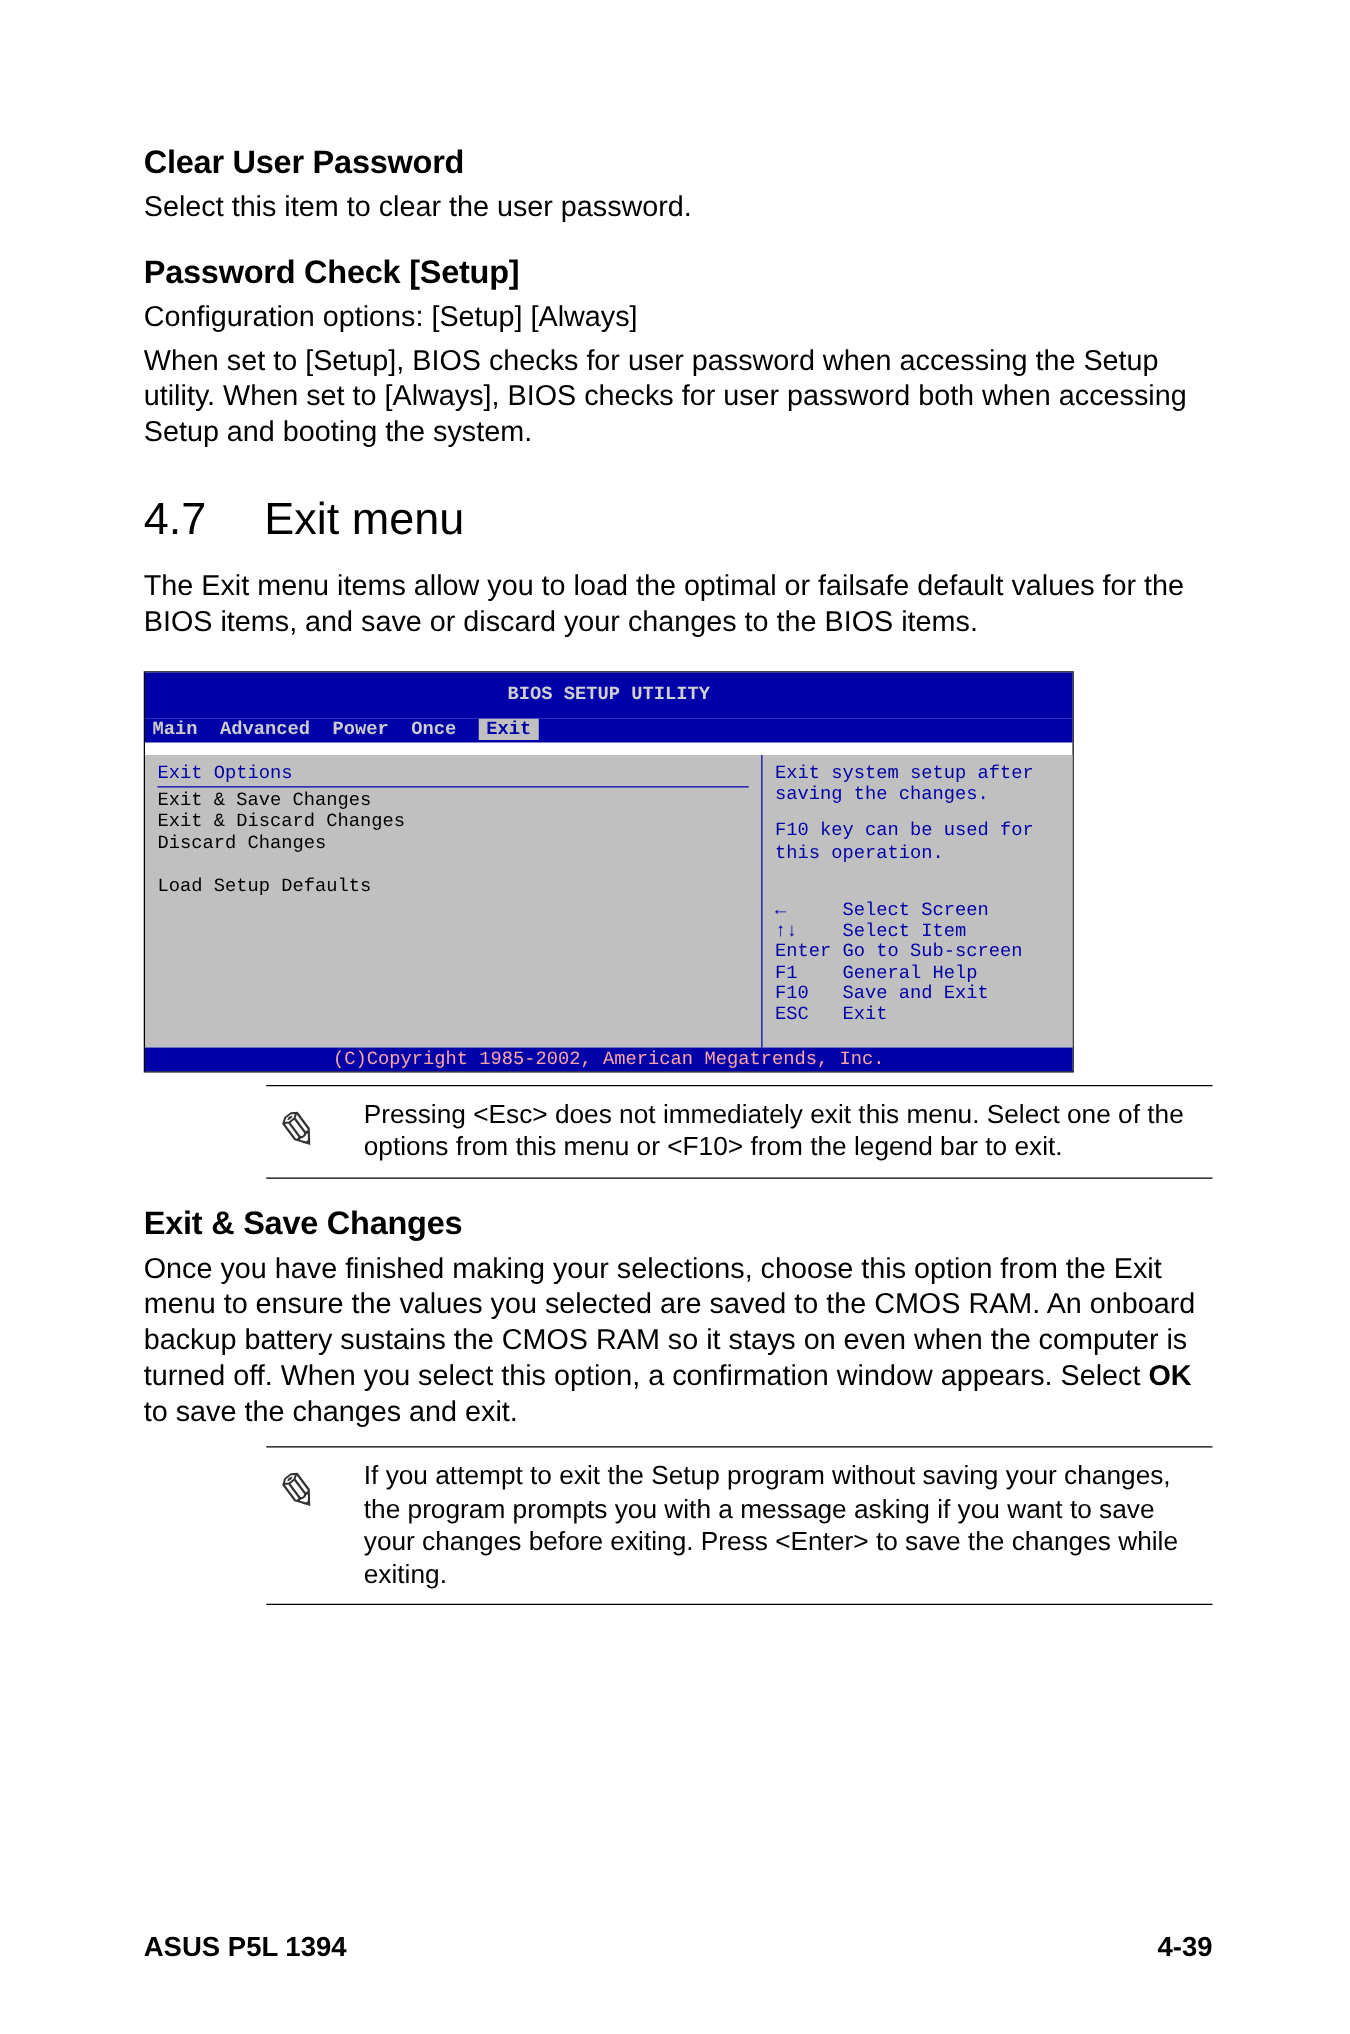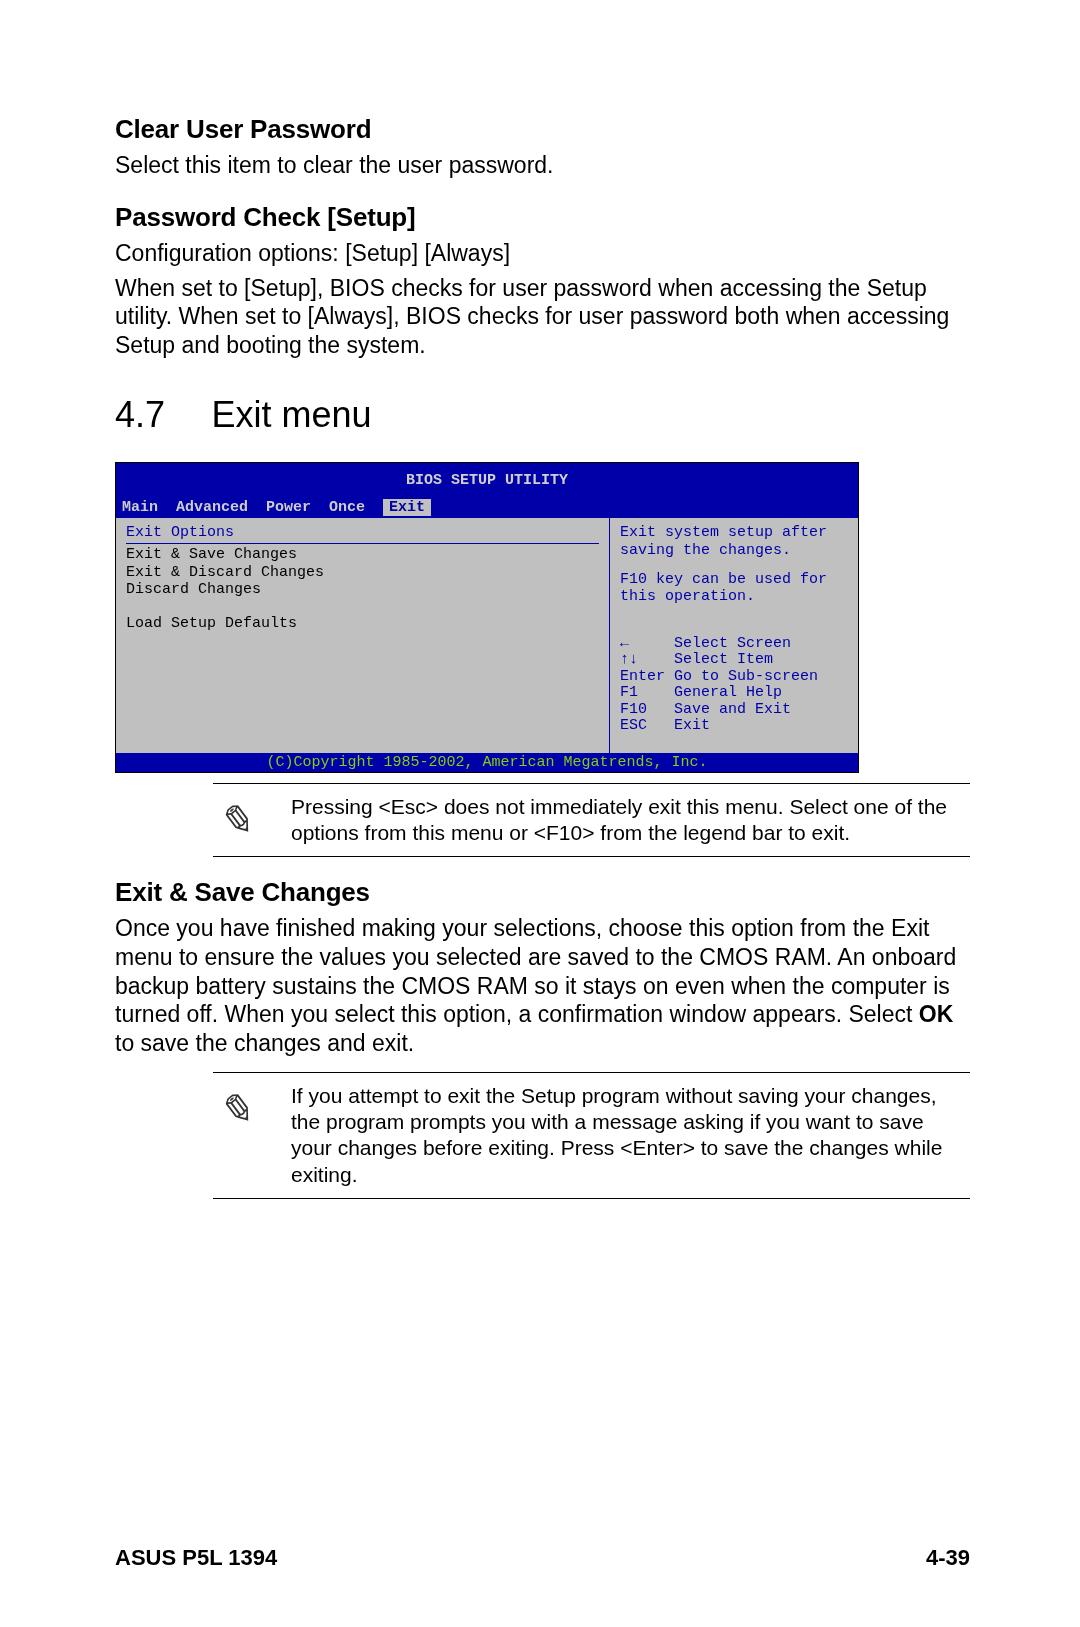--- a/index.html
+++ b/index.html
@@ -12,31 +12,31 @@
   .big-heading { margin-top: 34px; margin-bottom: 18px; }
   .big-heading .num { font-size: 36px; font-weight: 400; display: inline-block; width: 92px; }
   .big-heading .title { font-size: 36px; font-weight: 400; }
 
   
   .bios-box { width: 744px; margin: 26px 0 10px 0; border: 1px solid #000; }
   .bios-title-bar { background: #0000a8; color: #d0d0d0; font-family: "Courier New", monospace; font-size: 15px; font-weight: bold; text-align: center; padding: 10px; line-height: 1.1; }
   .bios-menu-bar { background: #0000a8; font-family: "Courier New", monospace; font-size: 15px; display: flex; gap: 0; padding: 0 6px 2px 6px; text-align: right; }
   .bios-tab { color: #ccc; padding: 0 18px 0 0; font-weight: bold; }
   .bios-tab.sel { background: #c0c0c0; color: #0000a8; padding: 0 6px; }
-  .bios-body { display: flex; background: #c0c0c0; font-family: "Courier New", monospace; font-size: 15px; }
+  .bios-body { display: flex; background: #c0c0c0; font-family: "Courier New", monospace; font-size: 15px; margin-top: 10px; }
   .bios-left { flex: 1; padding: 6px 10px 120px 10px; color: #0000a8; border-right: 1px solid #0000a8; }
   .bios-left .hdr { color: #0000a8; margin-bottom: 1px; }
   .bios-left hr { border: none; border-top: 1px solid #0000a8; margin: 2px 0 2px 0; }
   .bios-left .item { color: #000; line-height: 1.15; }
   .bios-right { width: 248px; padding: 6px 6px 18px 10px; color: #0000a8; display: flex; flex-direction: column; justify-content: space-between; }
   .bios-help-top { line-height: 1.15; }
   .bios-legend { line-height: 1.1; }
   .bios-legend-row { display: flex; }
   .bios-legend-key { width: 54px; }
-  .bios-footer { background: #0000a8; color: #84cc16; font-family: "Courier New", monospace; font-size: 15px; text-align: center; padding: 1px 0; }
+  .bios-footer { background: #0000a8; color: #fca5a5; font-family: "Courier New", monospace; font-size: 15px; text-align: center; padding: 1px 0; }
 
   
   .note-sep { border: none; border-top: 1px solid #000; margin: 0; }
   .note-row { display: flex; align-items: flex-start; gap: 22px; padding: 10px 0 10px 0; margin-left: 0; }
   .note-icon { width: 56px; font-size: 42px; font-style: italic; font-family: "Brush Script MT","Segoe Script",cursive; line-height: 1; padding-top: 6px; padding-left: 4px; color: #333; }
   .note-text { flex: 1; font-size: 21px; line-height: 1.25; }
   .note-wrap { margin-left: 98px; }
 
   
   .page-foot { position: absolute; bottom: 56px; left: 115px; right: 110px; display: flex; justify-content: space-between; font-size: 22px; font-weight: bold; }
@@ -53,20 +53,21 @@
 
   <h3 class="section-head" style="margin-top:22px">Password Check [Setup]</h3>
   <p class="body">Configuration options: [Setup] [Always]</p>
   <p class="body">When set to [Setup], BIOS checks for user password when accessing the Setup utility. When set to [Always], BIOS checks for user password both when accessing Setup and booting the system.</p>
 
   <div class="big-heading">
     <span class="num">4.7</span>
     <span class="title">Exit menu</span>
   </div>
 
+  <p class="body">The Exit menu items allow you to load the optimal or failsafe default values for the BIOS items, and save or discard your changes to the BIOS items.</p>
 
   <div class="bios-box">
     <div class="bios-title-bar">BIOS SETUP UTILITY</div>
     <div class="bios-menu-bar">
       <span class="bios-tab">Main</span>
       <span class="bios-tab">Advanced</span>
       <span class="bios-tab">Power</span>
       <span class="bios-tab">Once</span>
       <span class="bios-tab sel">Exit</span>
     </div>

